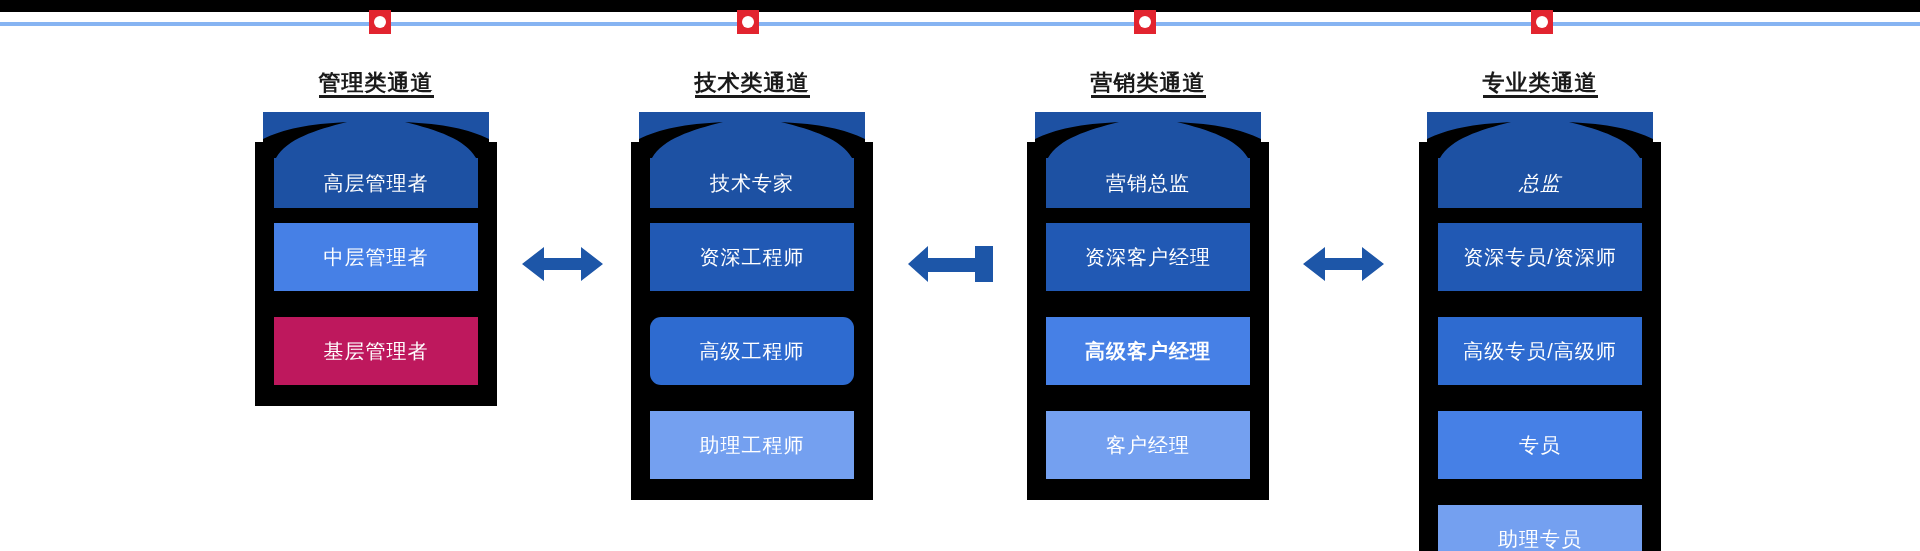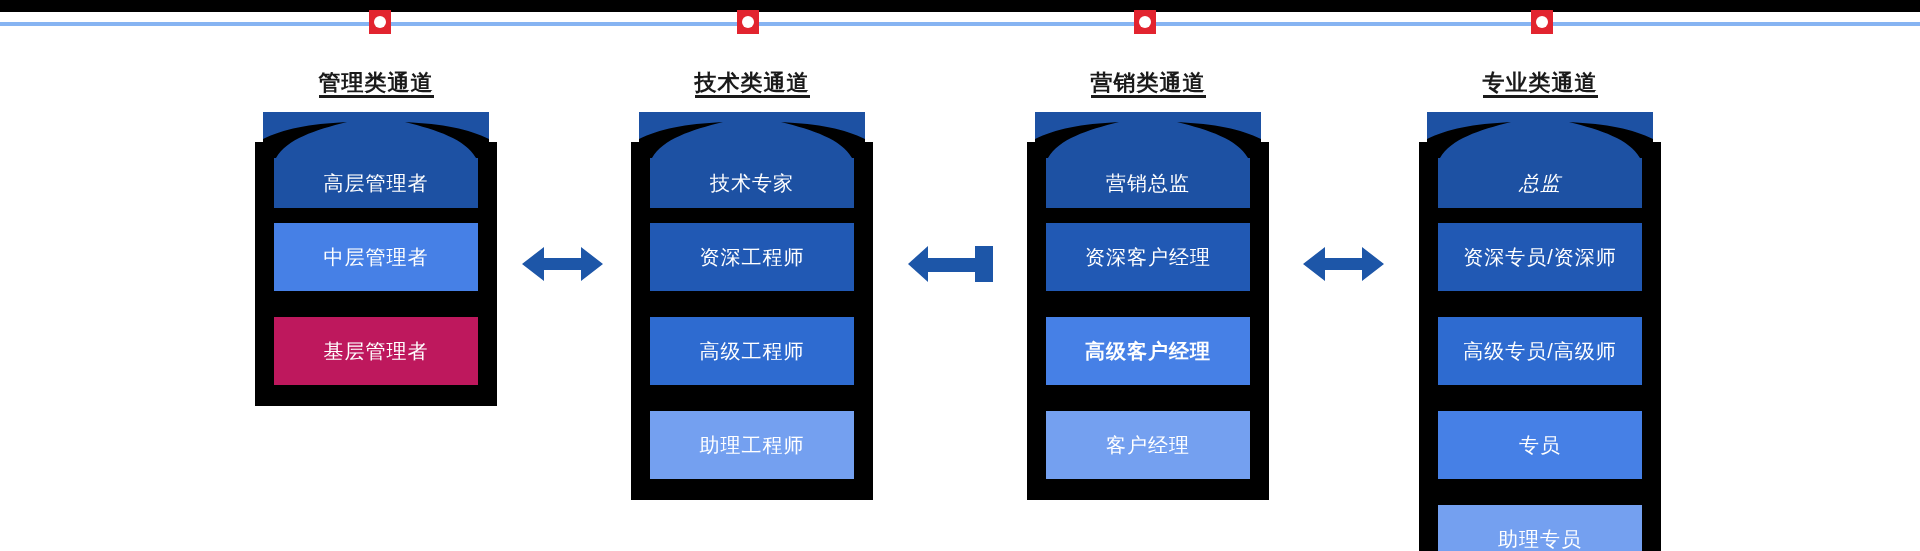--- a/index.html
+++ b/index.html
@@ -85,21 +85,21 @@
           <path d="M226,46 L226,27 C206,17 180,12 142,10 C174,18 202,27 213,46 Z"></path>
         </svg>
       </div>
       <div class="level level-top" style="background: rgb(29, 81, 163);">
             <span>技术专家</span>
           </div>
       <div class="frame" style="background: rgb(0, 0, 0);">
             <div class="level" style="background: rgb(33, 89, 180);">
               <span>资深工程师</span>
             </div>
-            <div class="level" style="background: rgb(46, 107, 208);">
+            <div class="level" style="background: rgb(46, 107, 208); border-radius: 11px;">
               <span>高级工程师</span>
             </div>
             <div class="level" style="background: rgb(116, 160, 240);">
               <span>助理工程师</span>
             </div>
           </div>
     </div>
   </section>
       <section class="channel" style="left: 1027px;">
     <h2 class="channel-title"><span class="tt">营销类通道</span></h2>

